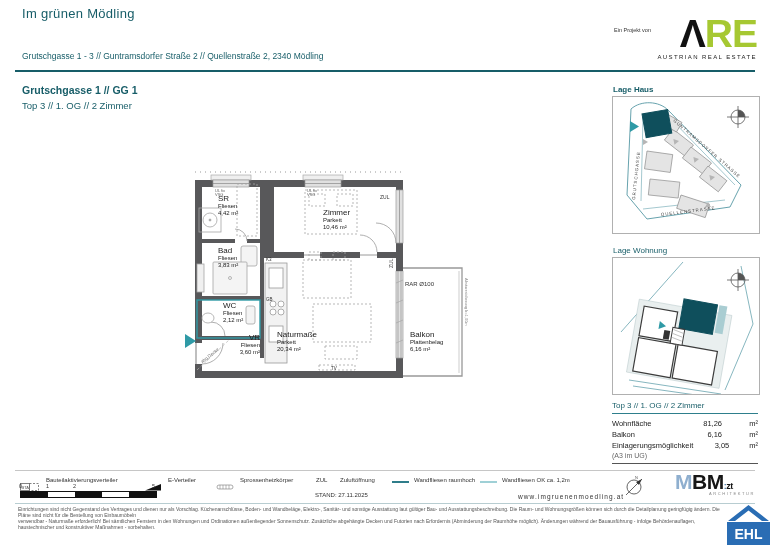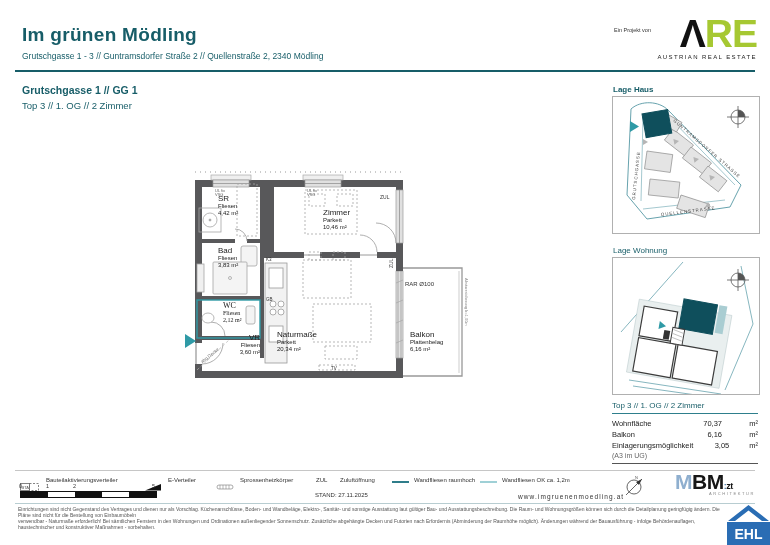--- a/index.html
+++ b/index.html
@@ -1,20 +1,20 @@
 <!DOCTYPE html>
 <html><head>
 <meta charset="utf-8">
 <style>
   html,body{margin:0;padding:0;}
   body{width:770px;height:545px;background:#fff;font-family:"Liberation Sans",sans-serif;position:relative;overflow:hidden;color:#222;}
   .abs{position:absolute;}
   .teal{color:#175d68;}
   
-  .page-title{left:22px;top:24px;font-size:19px;font-weight:bold;letter-spacing:.3px;}
+  .page-title{left:22px;top:6px;font-size:13px;font-weight:normal;letter-spacing:.3px;}
   .page-subtitle{left:22px;top:51px;font-size:8.5px;}
   .header-rule{left:15px;top:70px;width:740px;height:2px;background:#175d68;}
   .projekt-von{left:614px;top:27px;font-size:5.5px;color:#333;}
   .are-logo{left:657px;top:14px;width:100px;text-align:right;line-height:1;}
   .are-glyphs{font-size:39px;font-weight:bold;letter-spacing:-1px;}
   .are-a{color:#111;}
   .are-re{color:#a6c832;}
   .are-caption{font-size:6px;letter-spacing:1.4px;color:#222;margin-top:1px;}
   
   .section-house{left:22px;top:84px;font-size:10.5px;font-weight:bold;}
@@ -211,21 +211,21 @@
   <div class="room-label" style="left:33px;top:26px;">
     <div class="room-name">SR</div>
     <div class="room-detail">Fliesen</div>
     <div class="room-detail">4,42 m²</div>
   </div>
   <div class="room-label" style="left:33px;top:78px;">
     <div class="room-name">Bad</div>
     <div class="room-detail">Fliesen</div>
     <div class="room-detail">3,83 m²</div>
   </div>
-  <div class="room-label" style="left:38px;top:133px;font-family:Liberation Serif, serif;">
+  <div class="room-label" style="left:38px;top:133px;">
     <div class="room-name">WC</div>
     <div class="room-detail">Fliesen</div>
     <div class="room-detail">2,12 m²</div>
   </div>
   <div class="room-label" style="left:50px;top:165px;text-align:right;width:25px;">
     <div class="room-name">VR</div>
     <div class="room-detail">Fliesen</div>
     <div class="room-detail">3,60 m²</div>
   </div>
   <div class="room-label" style="left:138px;top:40px;">
@@ -332,21 +332,21 @@
       <line x1="114" y1="22" x2="136" y2="22"></line>
       <path d="M 125 22 L 125 15 A 7 7 0 0 1 132 22 Z" fill="#555" stroke="none"></path>
     </g>
   </svg>
 </div>
 
 <div class="abs summary">
   <div class="summary-title">Top 3 // 1. OG // 2 Zimmer</div>
   <div class="summary-row">
     <span class="lbl">Wohnfläche</span>
-    <span class="val">70,37</span>
+    <span class="val">81,26</span>
     <span class="unit">m²</span>
   </div>
   <div class="summary-row">
     <span class="lbl">Balkon</span>
     <span class="val">6,16</span>
     <span class="unit">m²</span>
   </div>
   <div class="summary-row">
     <span class="lbl">Einlagerungsmöglichkeit</span>
     <span class="val">3,05</span>

